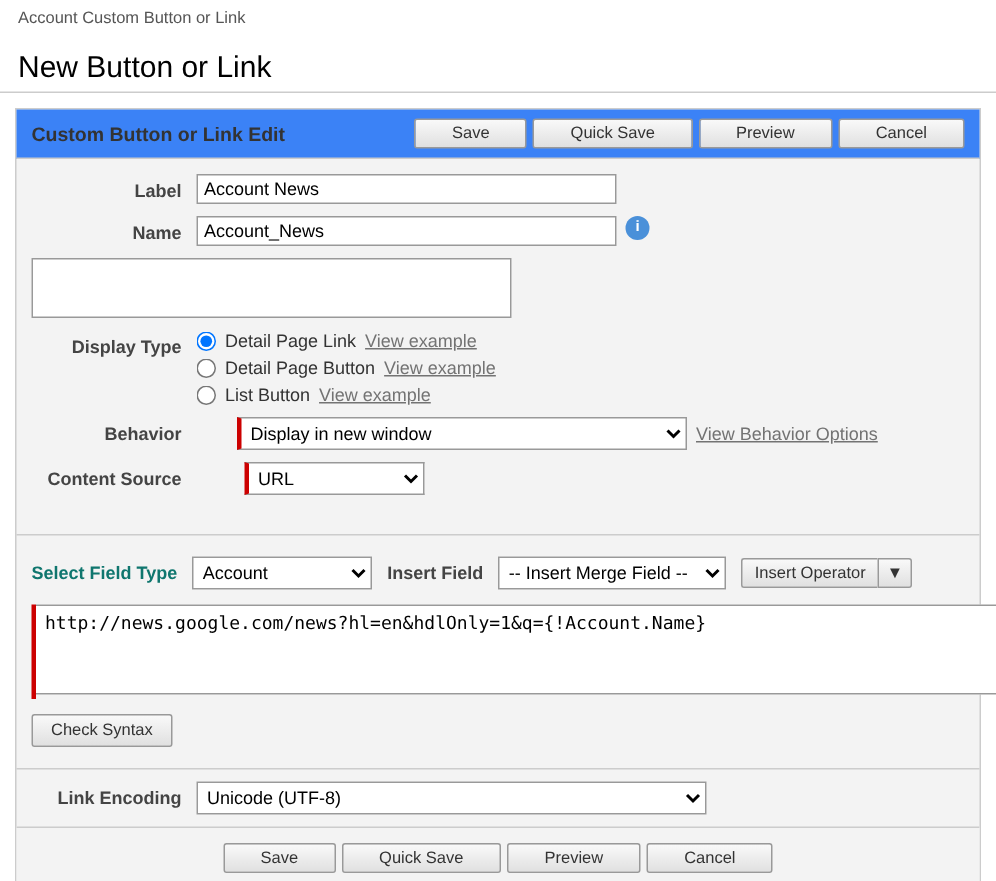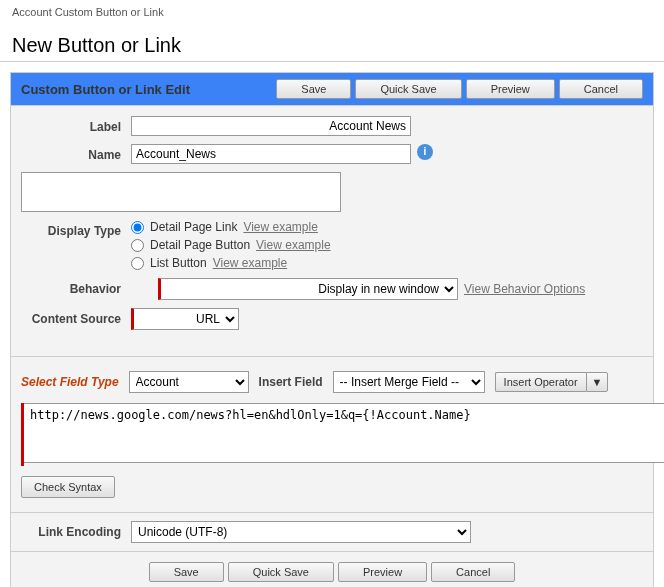--- a/index.html
+++ b/index.html
@@ -135,34 +135,34 @@
     select {
       font-size: 12px;
       padding: 2px 2px;
       border: 1px solid #999;
       background: #fff;
     }
     select.behavior-select {
       width: 300px;
     }
     select.content-select {
-      width: 108px;
+      width: 120px;
+      margin-left: 32px;
     }
     select.field-type-select {
       width: 120px;
     }
     select.insert-field-select {
       width: 152px;
     }
     select.encoding-select {
       width: 340px;
     }
     .red-border-left {
       border-left: 3px solid #c00;
-      text-align: right;
     }
     .divider {
       border: none;
       border-top: 1px solid #ccc;
       margin: 8px 0;
     }
     .field-selector-row {
       display: flex;
       align-items: center;
       gap: 10px;
@@ -319,21 +319,21 @@
         </select>
       </div>
     </div>
 
   </div>
 
   <hr class="divider">
 
   <div class="field-selector-row">
     <div>
-      <div style="font-weight:bold;font-size:12px;color:#c2410c;font-style:italic;">Select Field Type</div>
+      <div style="font-weight:bold;font-size:12px;color:#0f766e;">Select Field Type</div>
     </div>
     <select class="field-type-select">
       <option>Account</option>
     </select>
     <div>
       <div style="font-weight:bold;font-size:12px;color:#444;">Insert Field</div>
     </div>
     <select class="insert-field-select">
       <option>-- Insert Merge Field --</option>
     </select>

